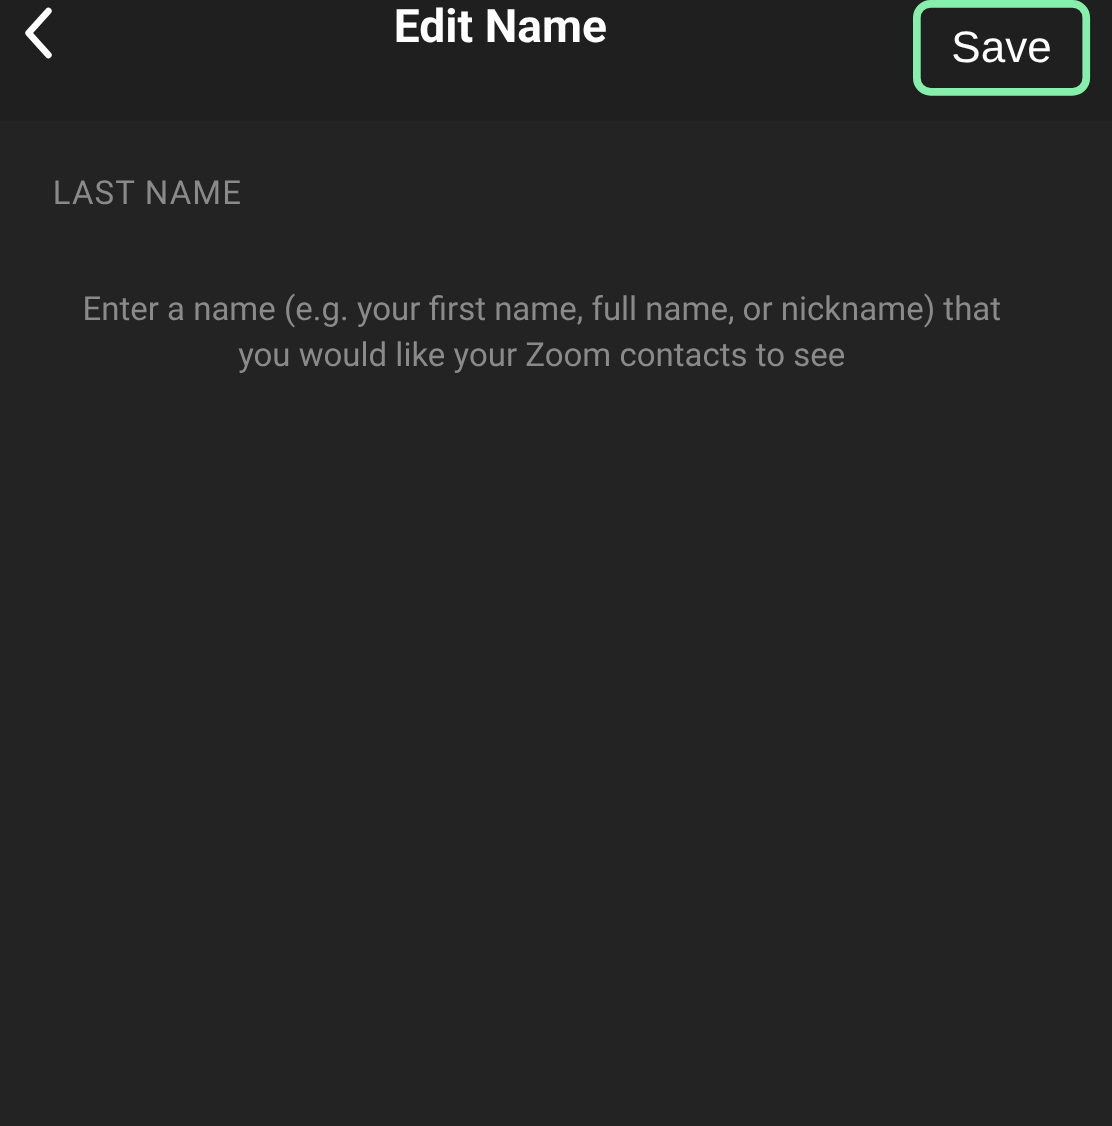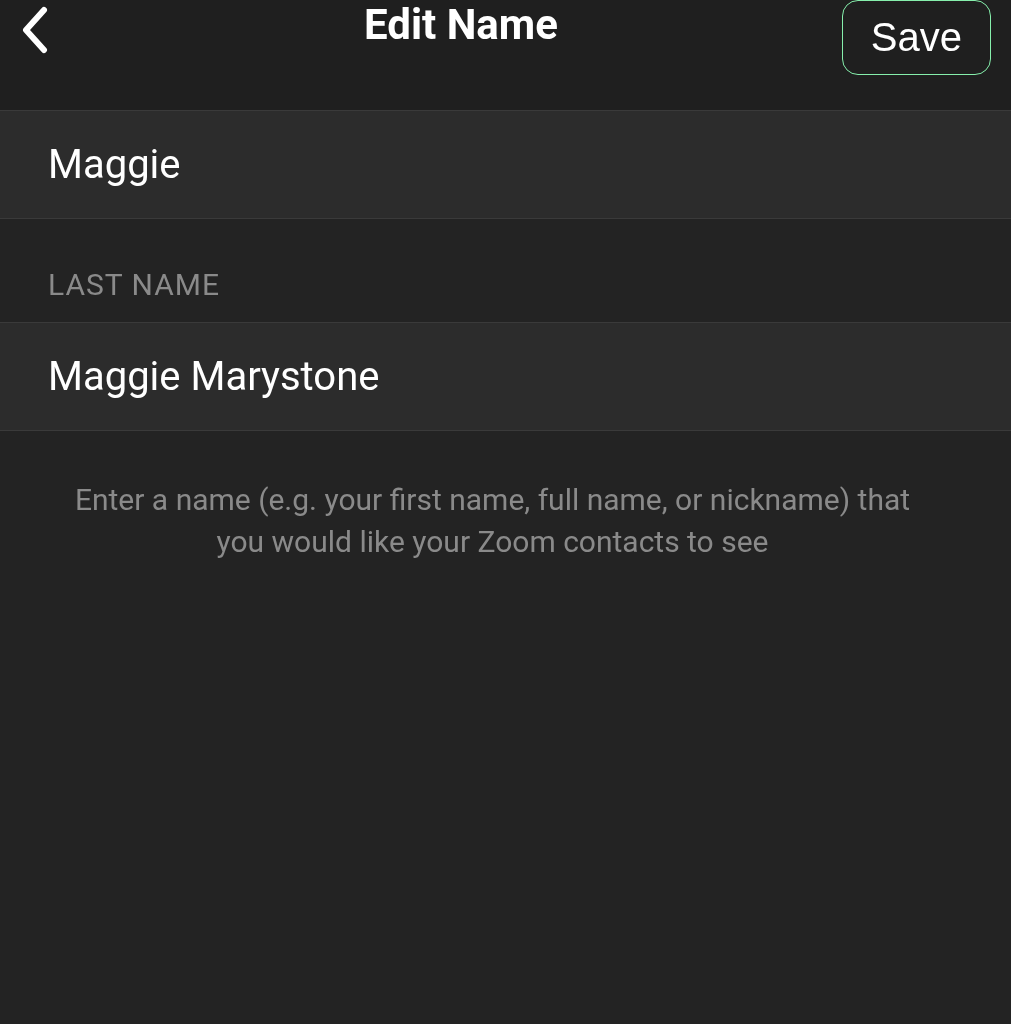--- a/index.html
+++ b/index.html
@@ -40,21 +40,21 @@
       font-weight: 700;
       color: #ffffff;
       text-align: center;
       flex: 1;
     }
     .save-button {
       font-size: 40px;
       font-weight: 400;
       color: #ffffff;
       padding: 14px 28px;
-      border: 1px solid #86efac;
+      border: 7px solid #86efac;
       border-radius: 16px;
       cursor: pointer;
       background: transparent;
     }
     .form {
       background-color: #232323;
     }
     .section-label {
       font-size: 30px;
       font-weight: 400;
@@ -96,25 +96,19 @@
     <svg viewBox="0 0 28 48">
       <polyline points="24,4 6,24 24,44" fill="none" stroke="#ffffff" stroke-width="6" stroke-linecap="round" stroke-linejoin="round"></polyline>
     </svg>
   </div>
   <div class="page-title">Edit Name</div>
   <button class="save-button">Save</button>
 </div>
 
 <div class="form">
 
-  <div class="input-row">
-    <input type="text" class="text-input" value="Maggie" style="">
-  </div>
 
   <div class="section-label">LAST NAME</div>
 
-  <div class="input-row">
-    <input type="text" class="text-input" value="Maggie Marystone" style="">
-  </div>
 
   <div class="helper-text">Enter a name (e.g. your first name, full name, or nickname) that you would like your Zoom contacts to see</div>
 
 </div>
 
 </body></html>

